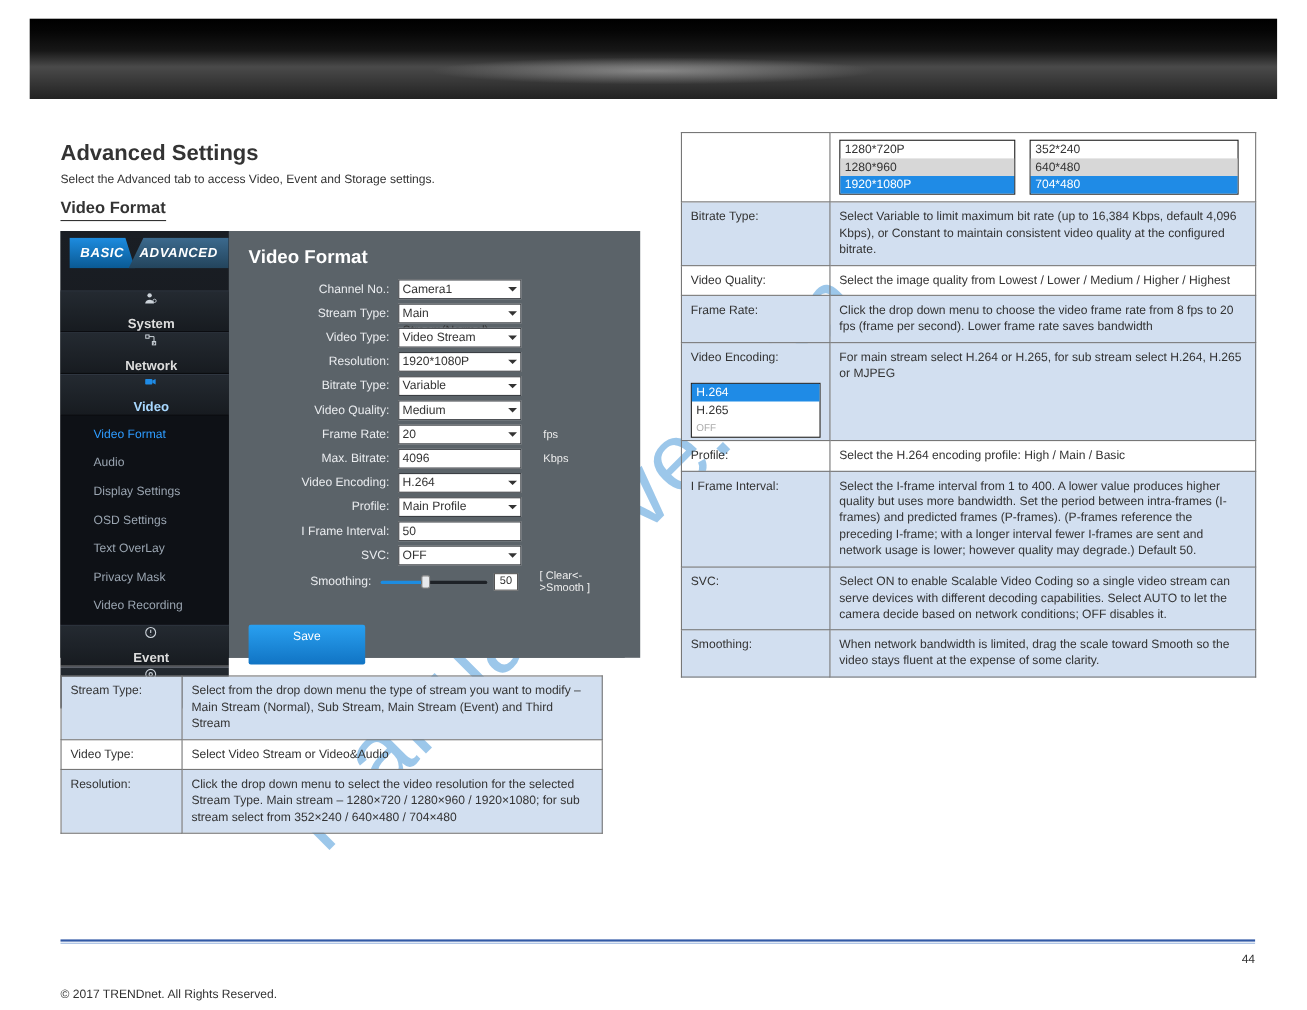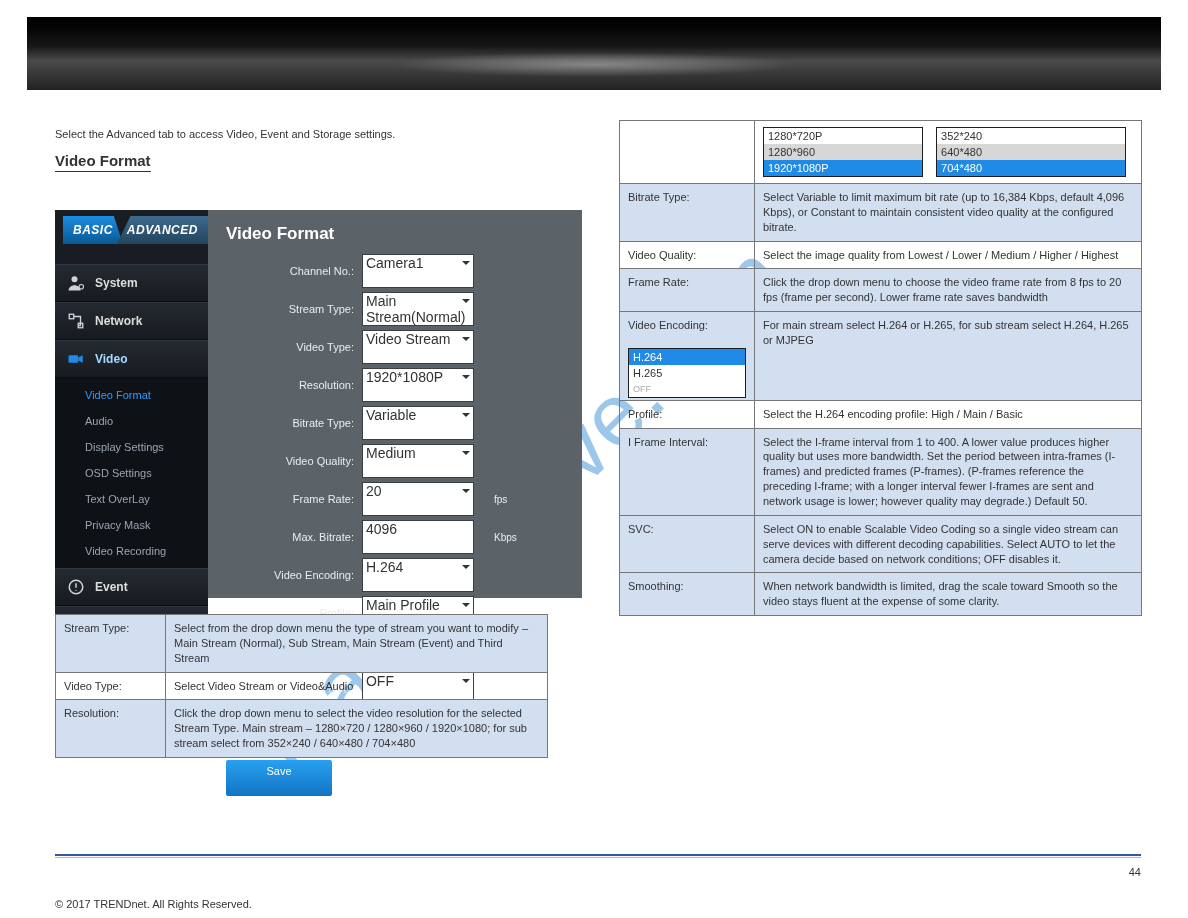--- a/index.html
+++ b/index.html
@@ -57,32 +57,32 @@
   .tab-basic, .tab-adv {
     height:28px; line-height:28px; font-size:12px; font-weight:700; color:#fff; padding:0 10px;
     font-style:italic; letter-spacing:0.5px;
   }
   .tab-basic { background:linear-gradient(180deg,#1d8ce0,#0a5993); clip-path:polygon(0 0,85% 0,100% 100%,0 100%); }
   .tab-adv   { background:linear-gradient(180deg,#3c6a8e,#23445c); clip-path:polygon(15% 0,100% 0,100% 100%,0 100%); margin-left:-6px;}
   .side-item {
     display:flex; align-items:center; height:38px; padding-left:12px;
     background:linear-gradient(180deg,#242a31,#171b20);
     border-top:1px solid #2f3640; border-bottom:1px solid #0a0c0f;
-    color:#ddd; font-weight:700; font-size:12px; gap:10px;
+    color:#ddd; font-weight:700; font-size:12px; gap:10px;flex-direction:column;
   }
   .side-icon { width:18px; height:18px; }
   .side-item.active { color:#a8d8ff; }
   .subitems { background:#0e1116; padding:4px 0;}
   .subitem { color:#9aa5b1; font-size:11px; padding:7px 0 7px 30px; cursor:pointer;}
   .subitem.sel { color:#2e9cff; }
   .shot .main { flex:1; background:#5b6369; padding:14px 18px; }
   .shot .main h2 { color:#fff; margin:0 0 10px 0; font-size:17px; font-weight:700;}
   .formrow { display:flex; align-items:center; margin:4px 0;}
   .formrow label { width:136px; text-align:right; padding-right:8px; color:#eaecef; font-size:11px; }
-  .formrow .ctrl { width:112px; height:34px; background:#fff; border:1px solid #3b3f44; font-size:14px; padding:0 3px; line-height:16px; position:relative;}
+  .formrow .ctrl { width:112px; height:18px; background:#fff; border:1px solid #3b3f44; font-size:11px; padding:0 3px; line-height:16px; position:relative;}
   .ctrl.sel::after { content:""; position:absolute; right:3px; top:6px; border:4px solid transparent; border-top-color:#333;}
   .formrow .unit { color:#eee; font-size:10px; margin-left:20px;}
   .slider { position:relative; width:112px; height:16px;}
   .slider .track { position:absolute; top:7px; left:0; right:0; height:3px; background:linear-gradient(90deg,#1d8ce0 38%,#1e2227 38%); border-radius:2px;}
   .slider .thumb { position:absolute; top:2px; left:38%; width:8px; height:12px; background:#e6e8eb; border:1px solid #888; border-radius:2px;}
   .slider-val { width:24px; height:16px; background:#fff; border:1px solid #555; font-size:10px; text-align:center; line-height:14px; margin-left:6px;}
   .save-btn {
     margin-top:28px; width:106px; height:36px; background:linear-gradient(180deg,#29a0f0,#1174c4);
     color:#fff; font-size:11px; text-align:center; line-height:22px; border-radius:2px; cursor:pointer;
   }
@@ -115,20 +115,21 @@
 </head>
 <body>
 
 <div class="top-banner">
     <div class="banner-highlight"></div>
   </div>
 
 <div class="watermark">manualshive.com</div>
 
 <div class="page-head">
+  <h1>Advanced Settings</h1>
   <div class="sub">Select the Advanced tab to access Video, Event and Storage settings.</div>
   <div class="sect">Video Format</div>
 </div>
 
 <div class="shot">
   <div class="sidebar">
     <div class="tabs">
       <div class="tab-basic">BASIC</div>
       <div class="tab-adv">ADVANCED</div>
     </div>

